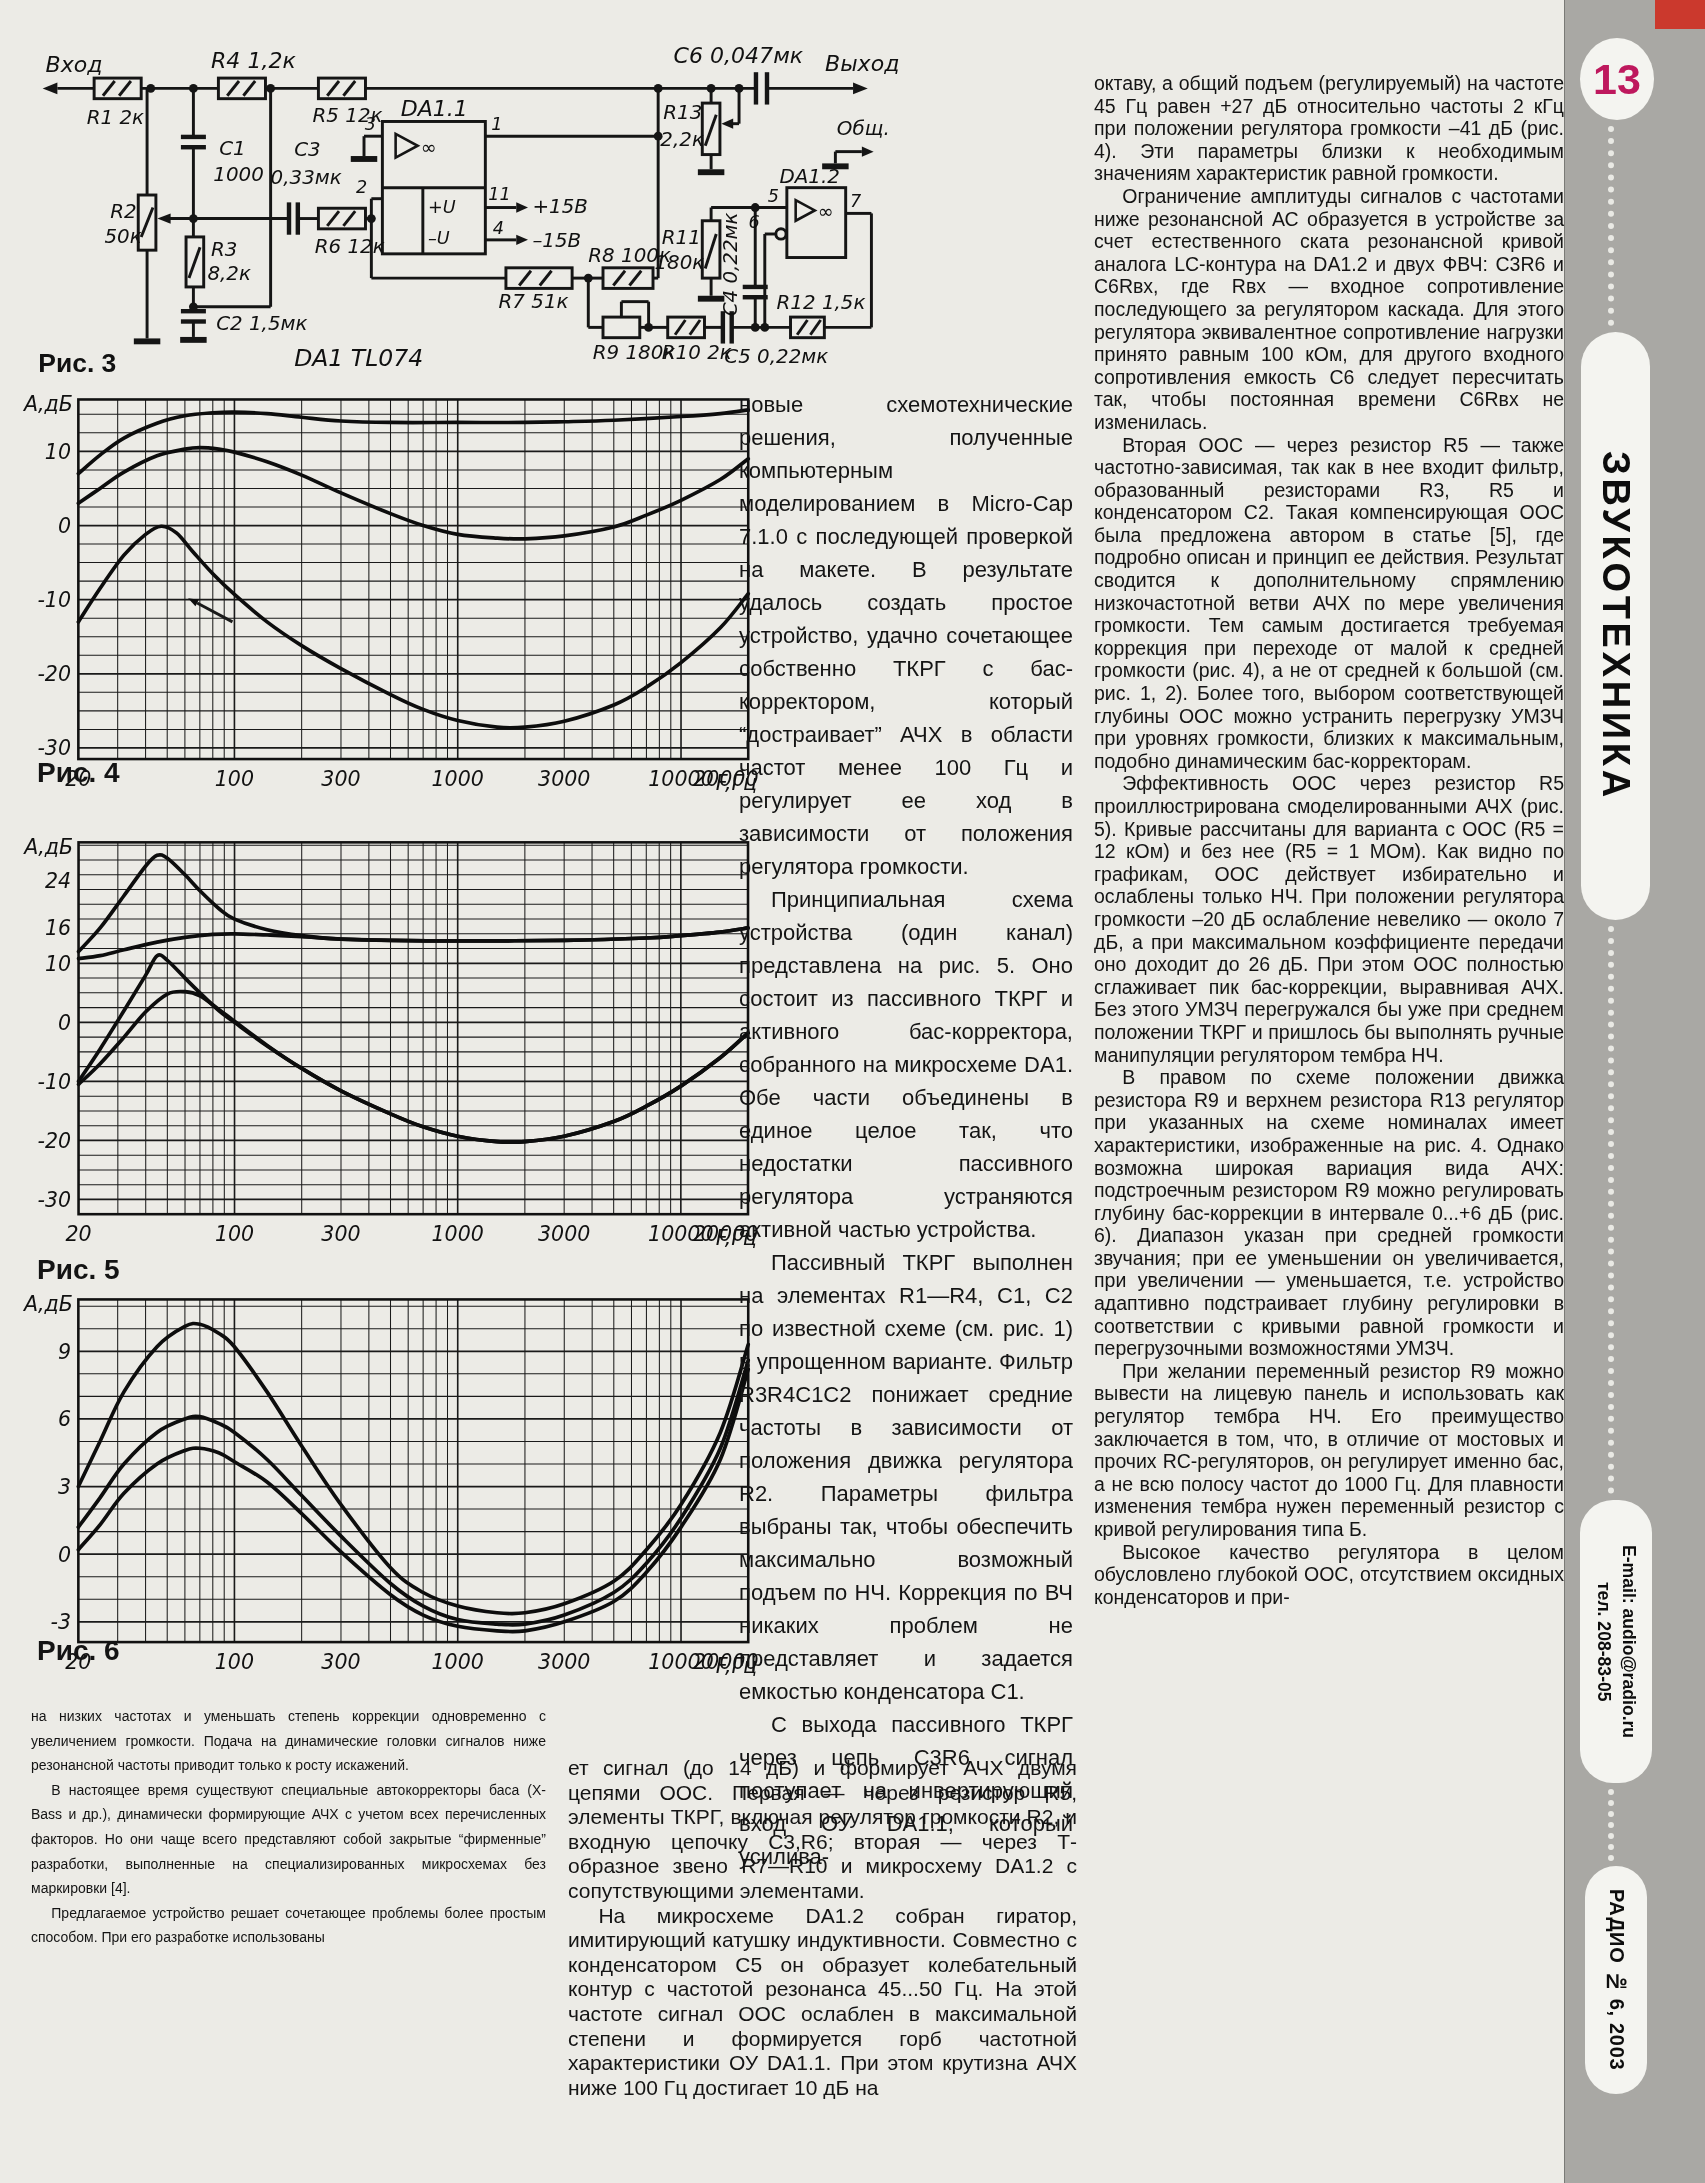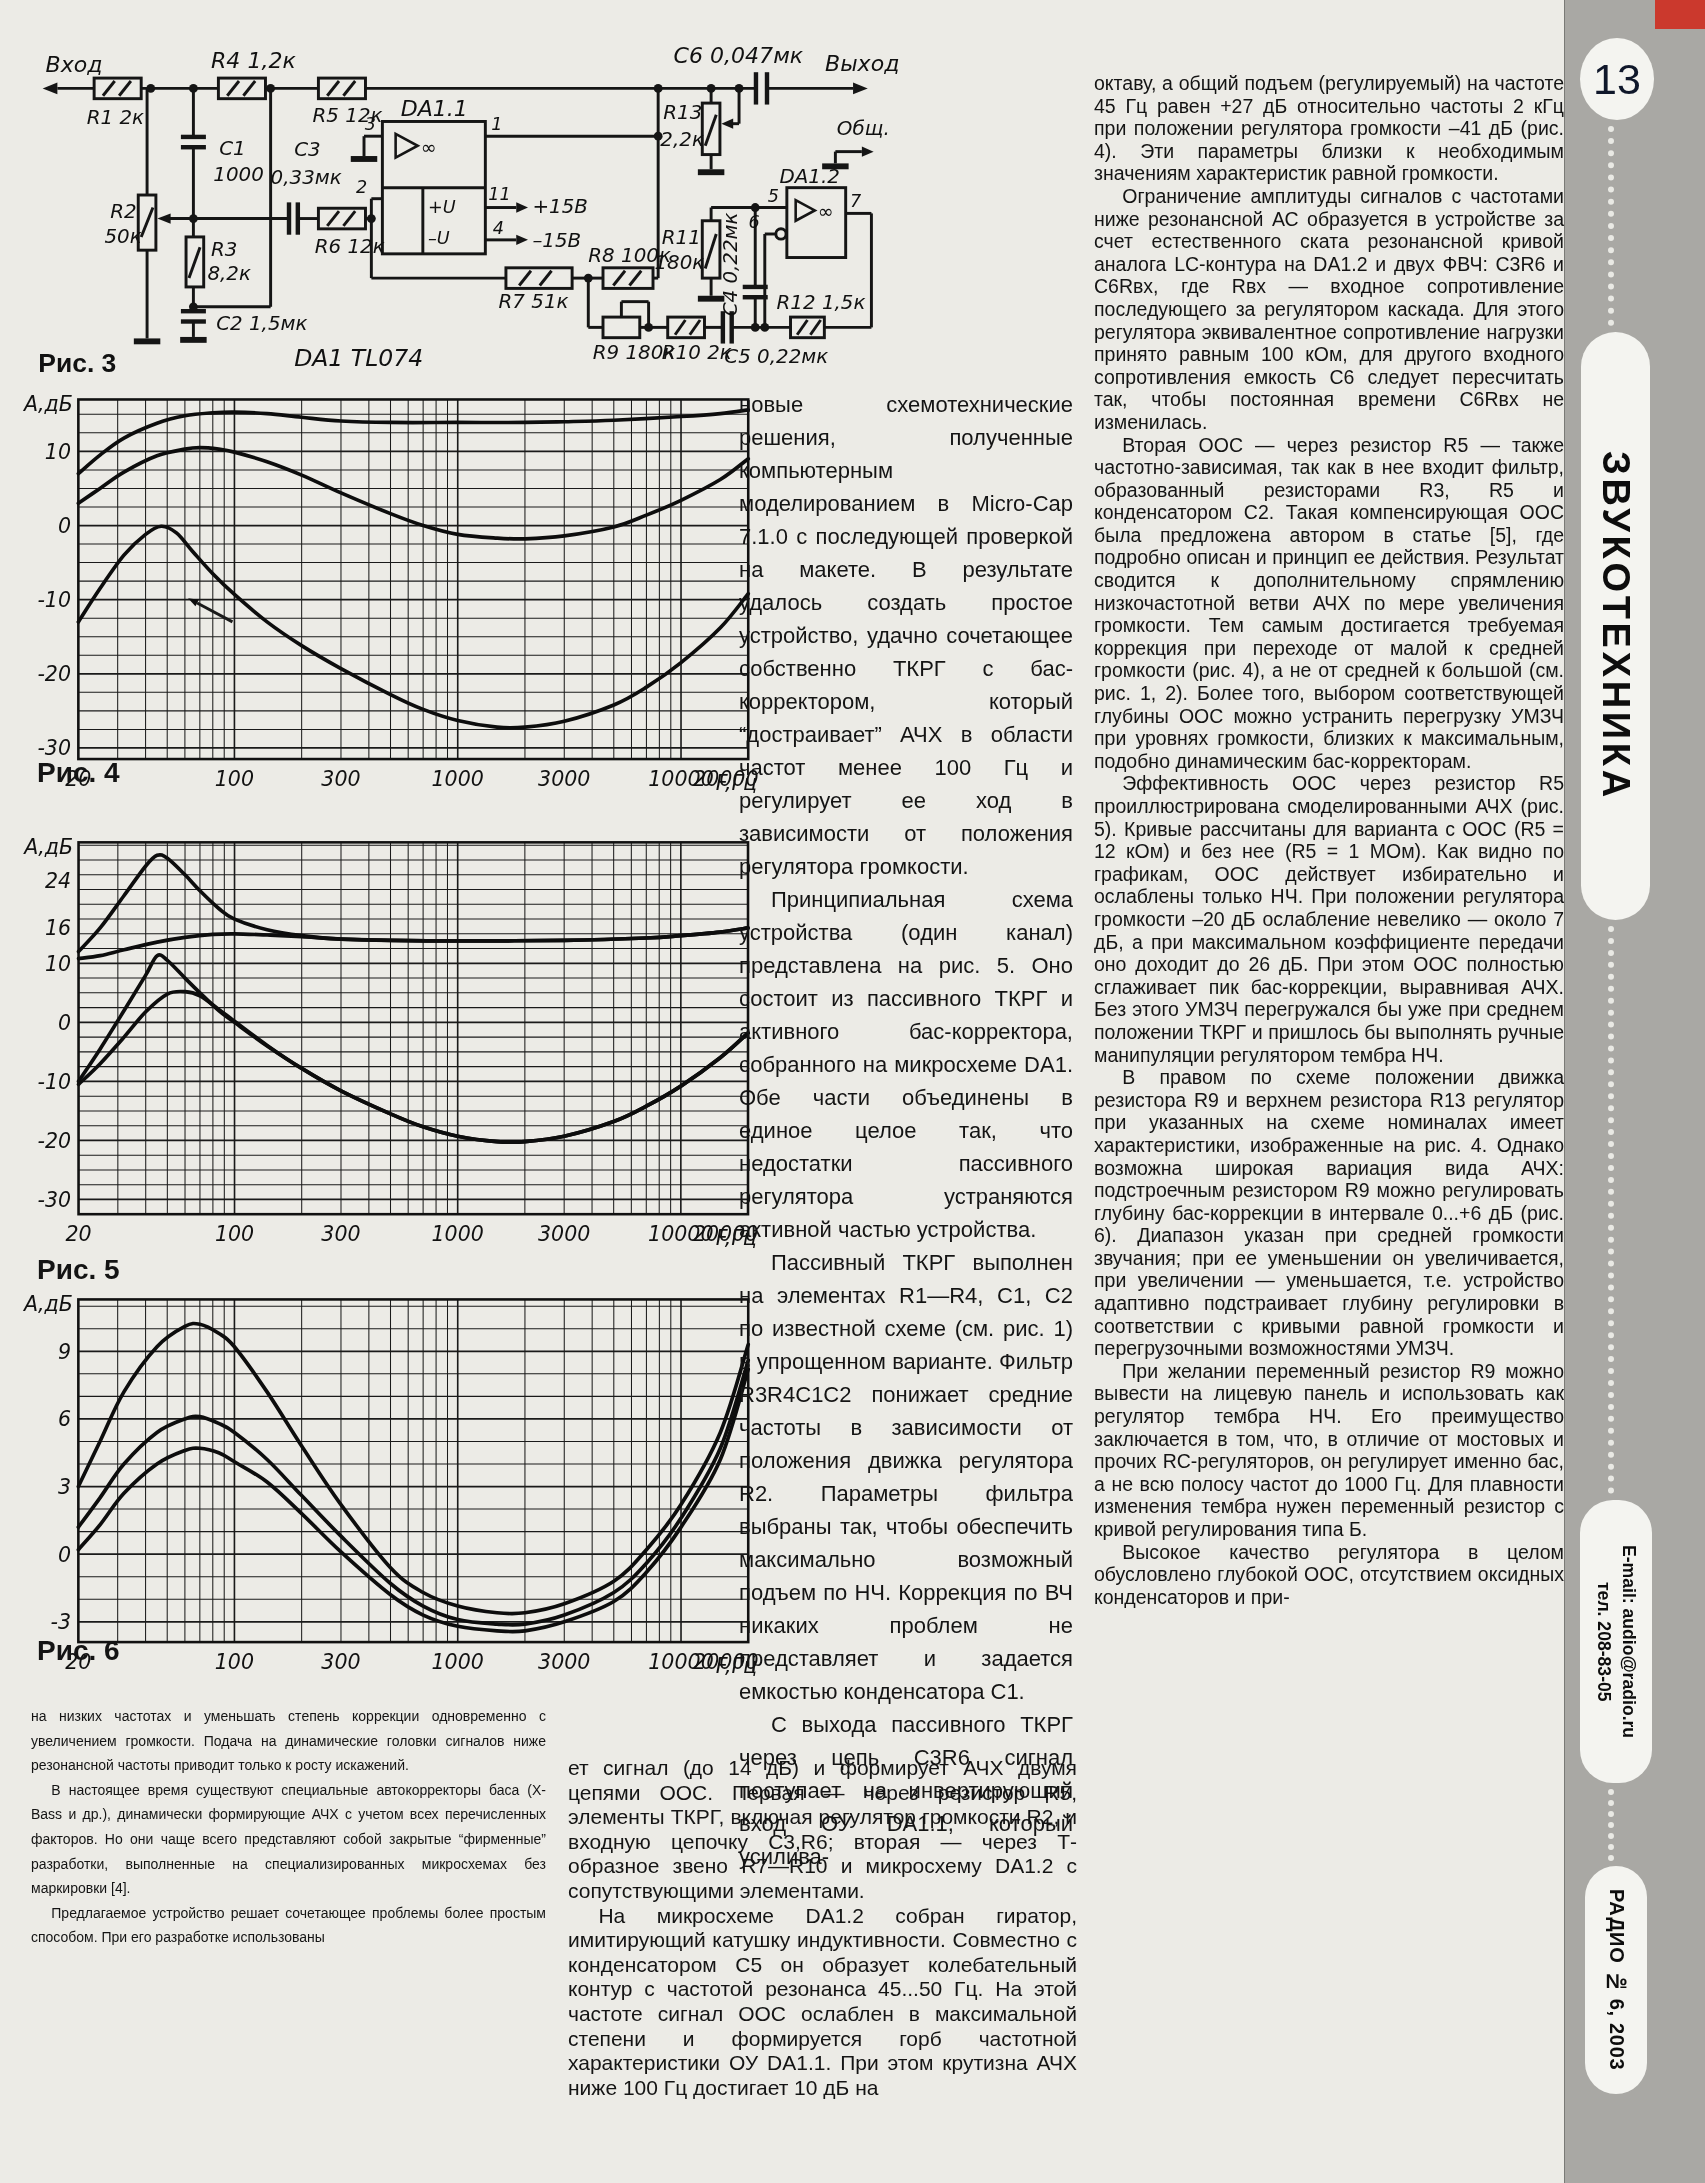--- a/index.html
+++ b/index.html
@@ -29,21 +29,21 @@
   .figcap3{font:700 36px "Liberation Sans",sans-serif;}
   .chiplbl{font:italic 32px "DejaVu Sans",sans-serif;}
   .dot{fill:#151515;}
   .gnd{fill:#151515;}
   .ah{fill:#151515;}
   
   .sidebar{position:absolute;left:1564px;top:0;width:141px;height:2183px;background:#a9a8a4;border-left:1.5px solid #7a7a76;}
   .redtab{position:absolute;left:1655px;top:0;width:50px;height:29px;background:#cb392d;}
   .pagenum-circle{position:absolute;left:1580px;top:38px;width:74px;height:82px;border-radius:50%;
       background:#f4f4f0;display:flex;align-items:center;justify-content:center;
-      font-weight:400;font-size:43px;color:#0f172a;}
+      font-weight:700;font-size:43px;color:#be185d;}
   .dots{position:absolute;left:1608px;width:0;border-left:6.6px dotted #e9e9e4;}
   .pill{position:absolute;background:#f4f4f0;display:flex;align-items:center;justify-content:center;}
   .vtext{writing-mode:vertical-rl;white-space:nowrap;color:#0d0d0d;}
   .pill-zvuk{left:1581px;top:332px;width:69px;height:588px;border-radius:35px;}
   .pill-zvuk .vtext{font-weight:700;font-size:38px;letter-spacing:3.7px;}
   .pill-email{left:1580px;top:1500px;width:72px;height:283px;border-radius:33px;flex-direction:row-reverse;gap:3.7px;}
   .pill-email .vtext{font-weight:700;font-size:17.6px;}
   .pill-radio{left:1585px;top:1866px;width:62px;height:228px;border-radius:31px;}
   .pill-radio .vtext{font-weight:700;font-size:20px;letter-spacing:0.7px;}
 </style>

